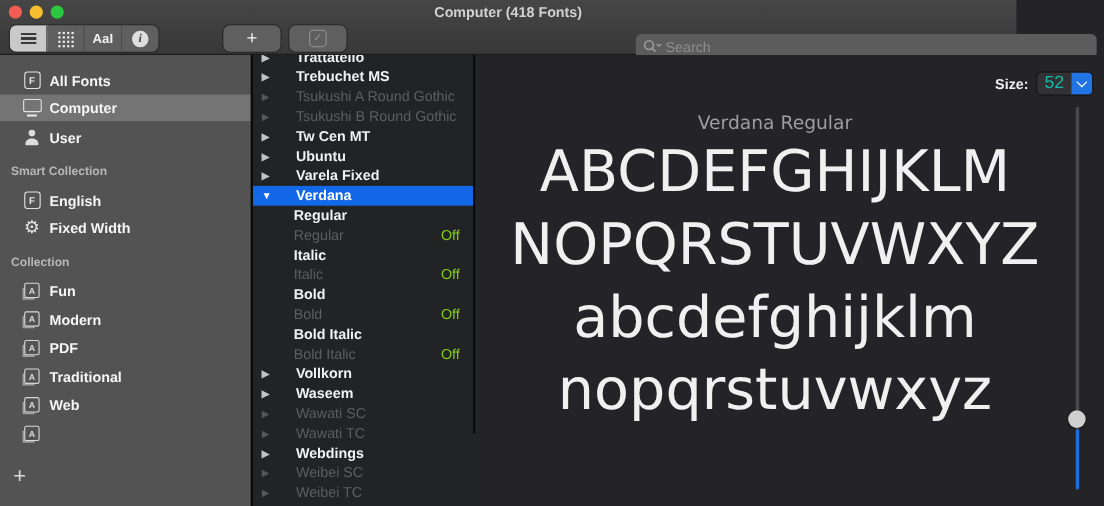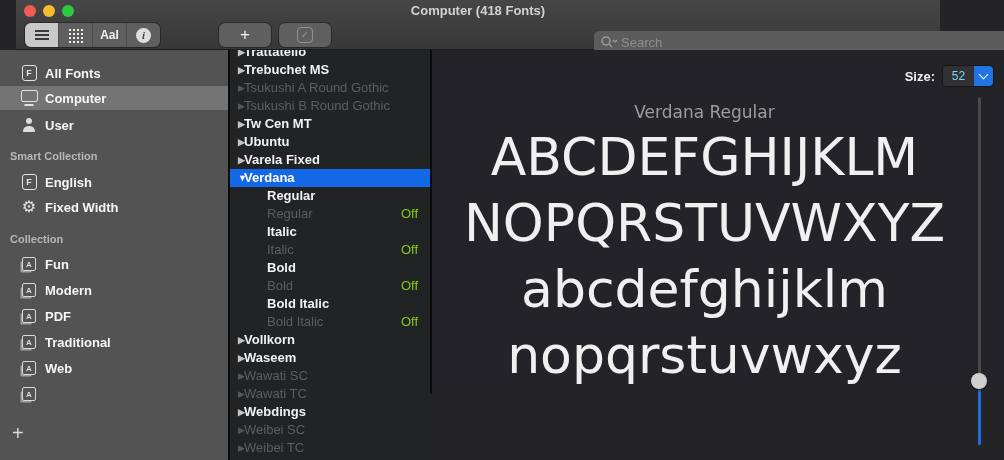--- a/index.html
+++ b/index.html
@@ -1,21 +1,21 @@
 <!DOCTYPE html>
 <html><head>
 <meta charset="utf-8">
 <style>
   html,body{margin:0;padding:0;background:#242427;}
   body{width:1004px;height:460px;overflow:hidden;font-family:"Liberation Sans",sans-serif;}
   .window{position:relative;width:1004px;height:460px;background:#242427;}
 
   
   .titlebar{position:absolute;left:0;top:0;width:924px;height:50px;
-    background:linear-gradient(#464646,#383838);border-bottom:1px solid #1c1c1c;box-sizing:border-box;margin-left:16px;}
+    background:linear-gradient(#464646,#383838);border-bottom:1px solid #1c1c1c;box-sizing:border-box;}
   .traffic{position:absolute;top:5px;width:12px;height:12px;border-radius:50%;}
   .t-red{left:8px;background:#f25d53;}
   .t-yellow{left:27px;background:#f8bd2f;}
   .t-green{left:46px;background:#2bc840;}
   .window-title{position:absolute;top:3px;left:0;right:0;text-align:center;
     font-size:13px;font-weight:700;color:#d2d2d2;}
 
   .seg{position:absolute;left:9px;top:23px;height:24px;display:flex;background:#5f5f5f;
     border-radius:6px;overflow:hidden;box-shadow:0 0 0 1px rgba(20,20,20,.5);}
   .seg-item{width:33px;display:flex;align-items:center;justify-content:center;border-right:1px solid #4d4d4d;}
@@ -67,35 +67,35 @@
   .icon-collection{width:12px;height:12px;border:1.5px solid #d9d9d9;border-radius:2px;
     font-size:8px;font-weight:700;color:#d9d9d9;display:flex;align-items:center;justify-content:center;
     box-shadow:-3px 3px 0 -1.5px #9f9f9f;}
 
   
   .fontlist{position:absolute;left:228px;top:50px;width:202px;height:410px;background:#212325;
     border-left:2px solid #0a0a0a;box-sizing:border-box;overflow:hidden;}
   .fl-row{position:absolute;left:0;width:200px;height:18px;line-height:18px;font-size:13px;
     color:#f1f1f1;font-weight:600;white-space:nowrap;}
   .fl-row .disclosure{position:absolute;left:8px;top:0;width:12px;font-size:9px;color:#c3c3c3;}
-  .fl-label-family{margin-left:14px;}
+  .fl-label-family{margin-left:39px;}
   .fl-label-style{margin-left:37px;}
   .fl-row.disabled{color:#5c5e61;font-weight:400;}
   .fl-row.disabled .disclosure{color:#55575a;}
   .fl-row.selected{color:#ffffff;}
   .fl-row.selected .disclosure{color:#ffffff;}
   .fl-off{position:absolute;right:12px;top:0;color:#84cc16;font-weight:400;}
 
   
   .preview{position:absolute;left:430px;top:50px;width:574px;height:344px;background:#242428;
     border-left:2px solid #0a0a0a;box-sizing:border-box;}
   .size-ctl{position:absolute;top:16px;right:11px;height:20px;display:flex;align-items:center;}
   .size-label{font-size:13px;font-weight:700;color:#f0f0f0;margin-right:8px;}
   .combo{display:flex;height:20px;border-radius:4px;overflow:hidden;box-shadow:0 0 0 1px #161616;}
-  .combo-value{width:31px;background:#323234;color:#7dd3fc;font-size:12px;display:flex;align-items:center;justify-content:center;}
+  .combo-value{width:31px;background:#323234;color:#14b8a6;font-size:16px;display:flex;align-items:center;justify-content:center;}
   .combo-btn{width:19px;background:#2273e4;display:flex;align-items:center;justify-content:center;border:none;}
   .chev{width:6px;height:6px;border-right:1.7px solid #fff;border-bottom:1.7px solid #fff;
     transform:rotate(45deg);margin-top:-3px;}
 
   .preview-heading{position:absolute;top:52px;left:0;width:545px;text-align:center;
     font-size:17px;color:#9d9d9d;font-family:"DejaVu Sans",sans-serif;}
   .sample{position:absolute;top:74px;left:0;width:545px;text-align:center;
     font-family:"DejaVu Sans",sans-serif;font-size:52px;line-height:66px;color:#f0f0f0;}
 
   .slider-track{position:absolute;left:546px;top:47px;width:3px;height:348px;background:#4a4a4a;border-radius:2px;}

